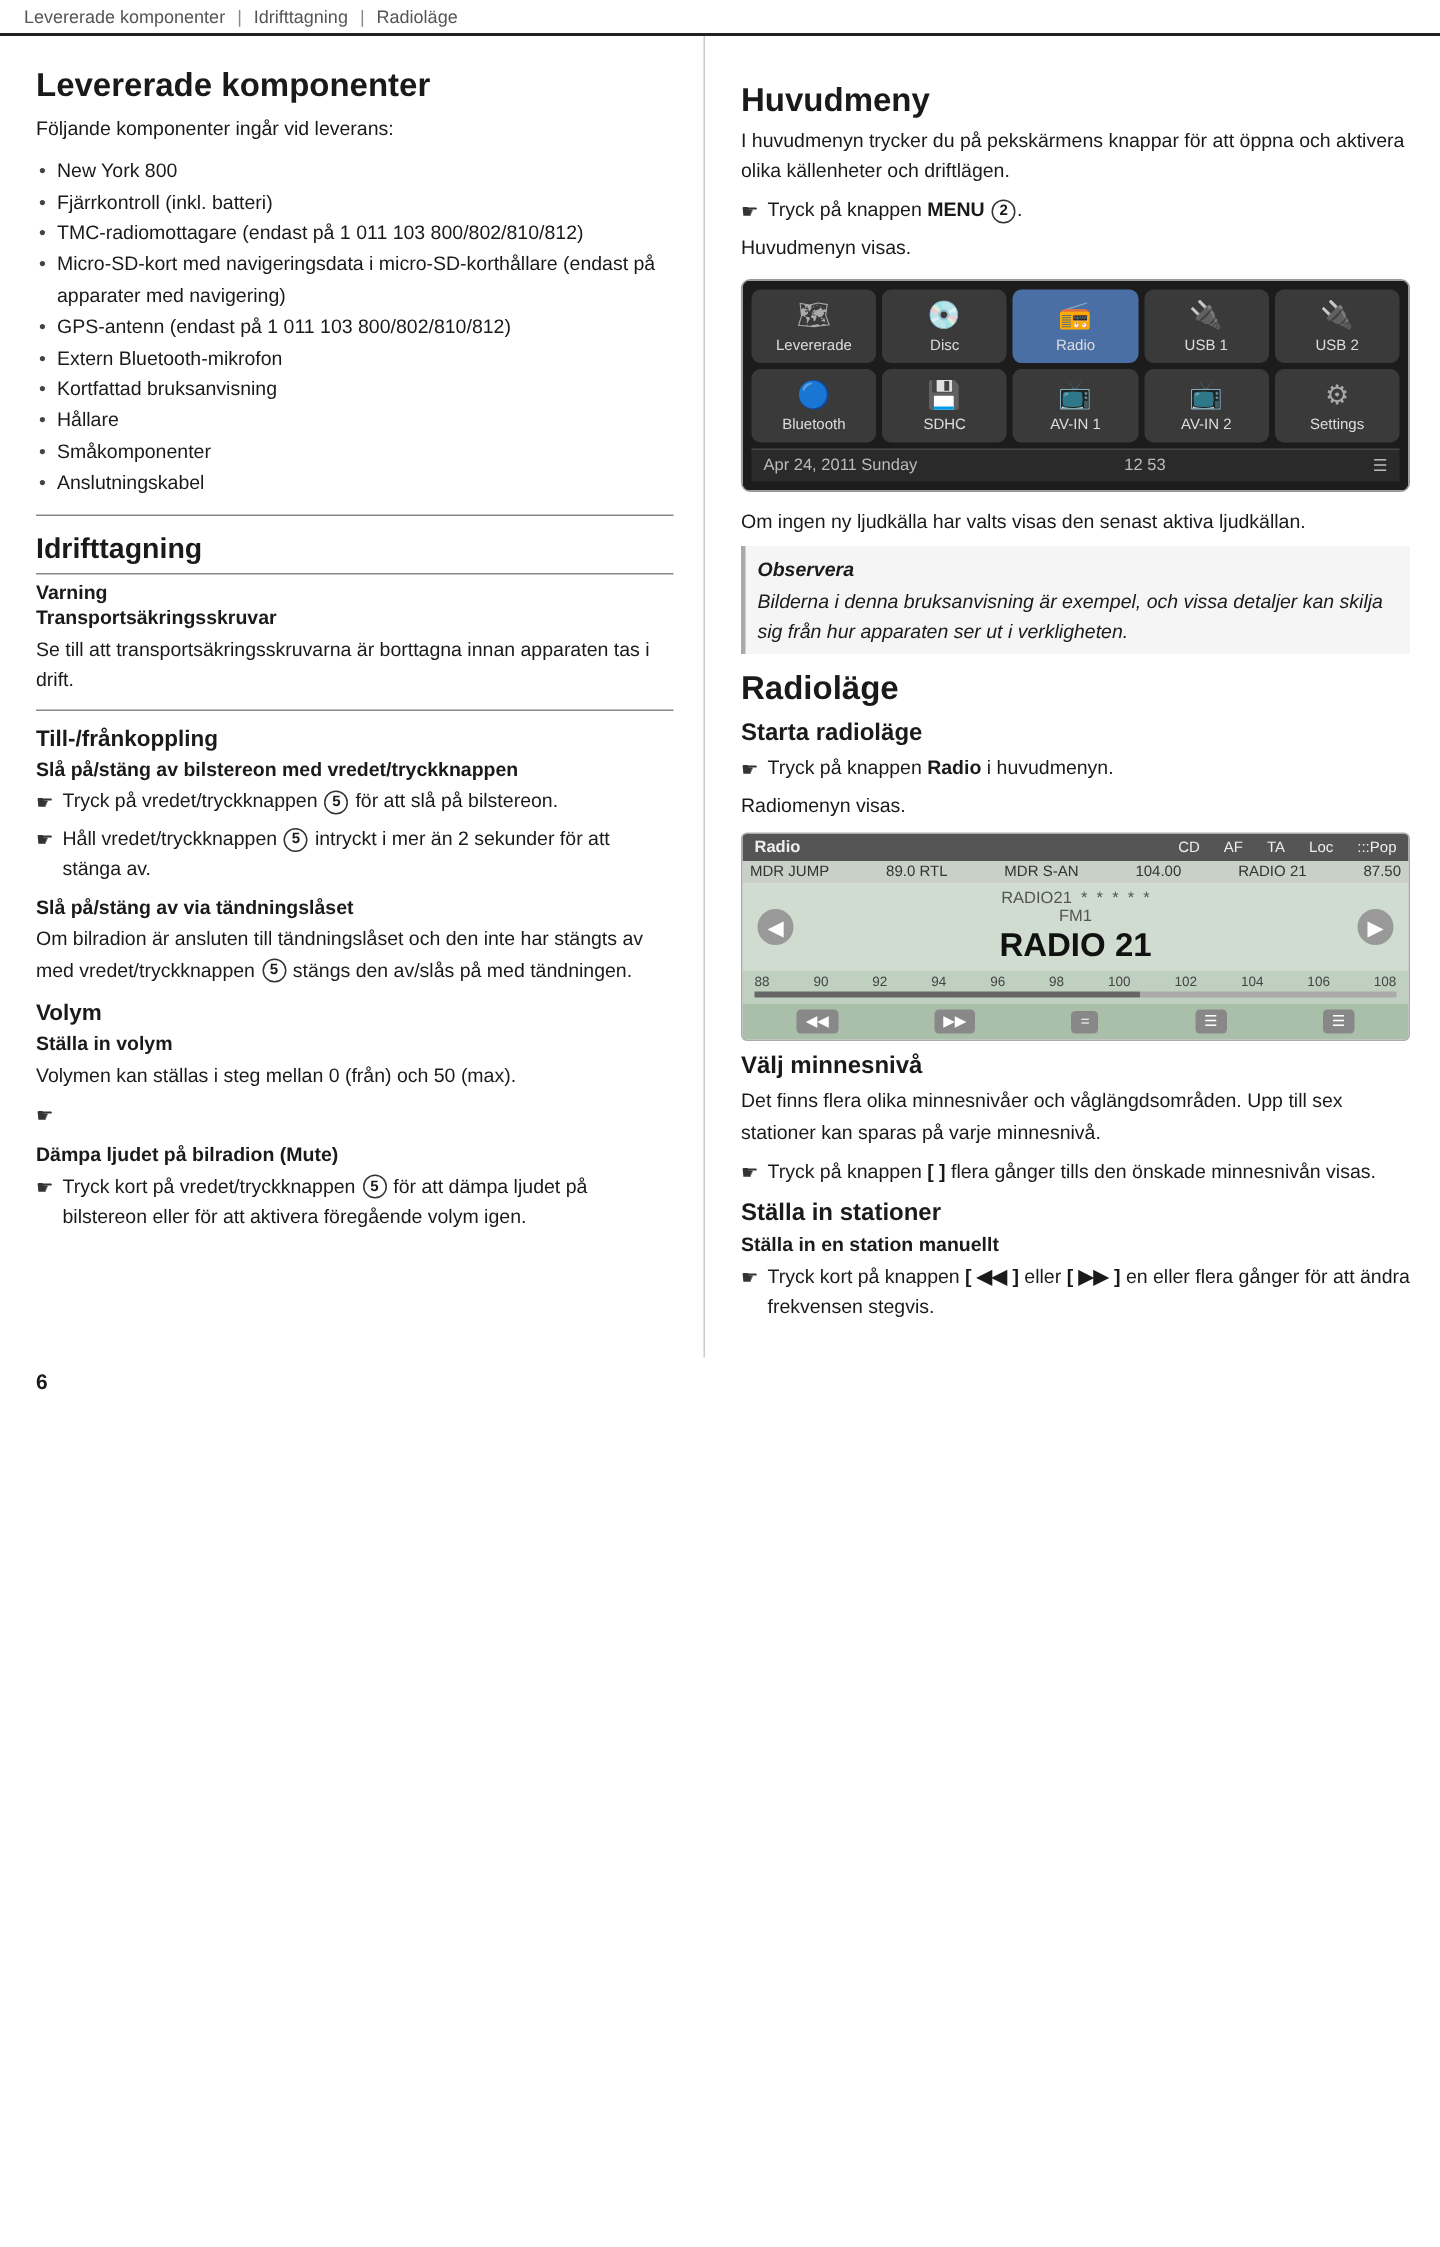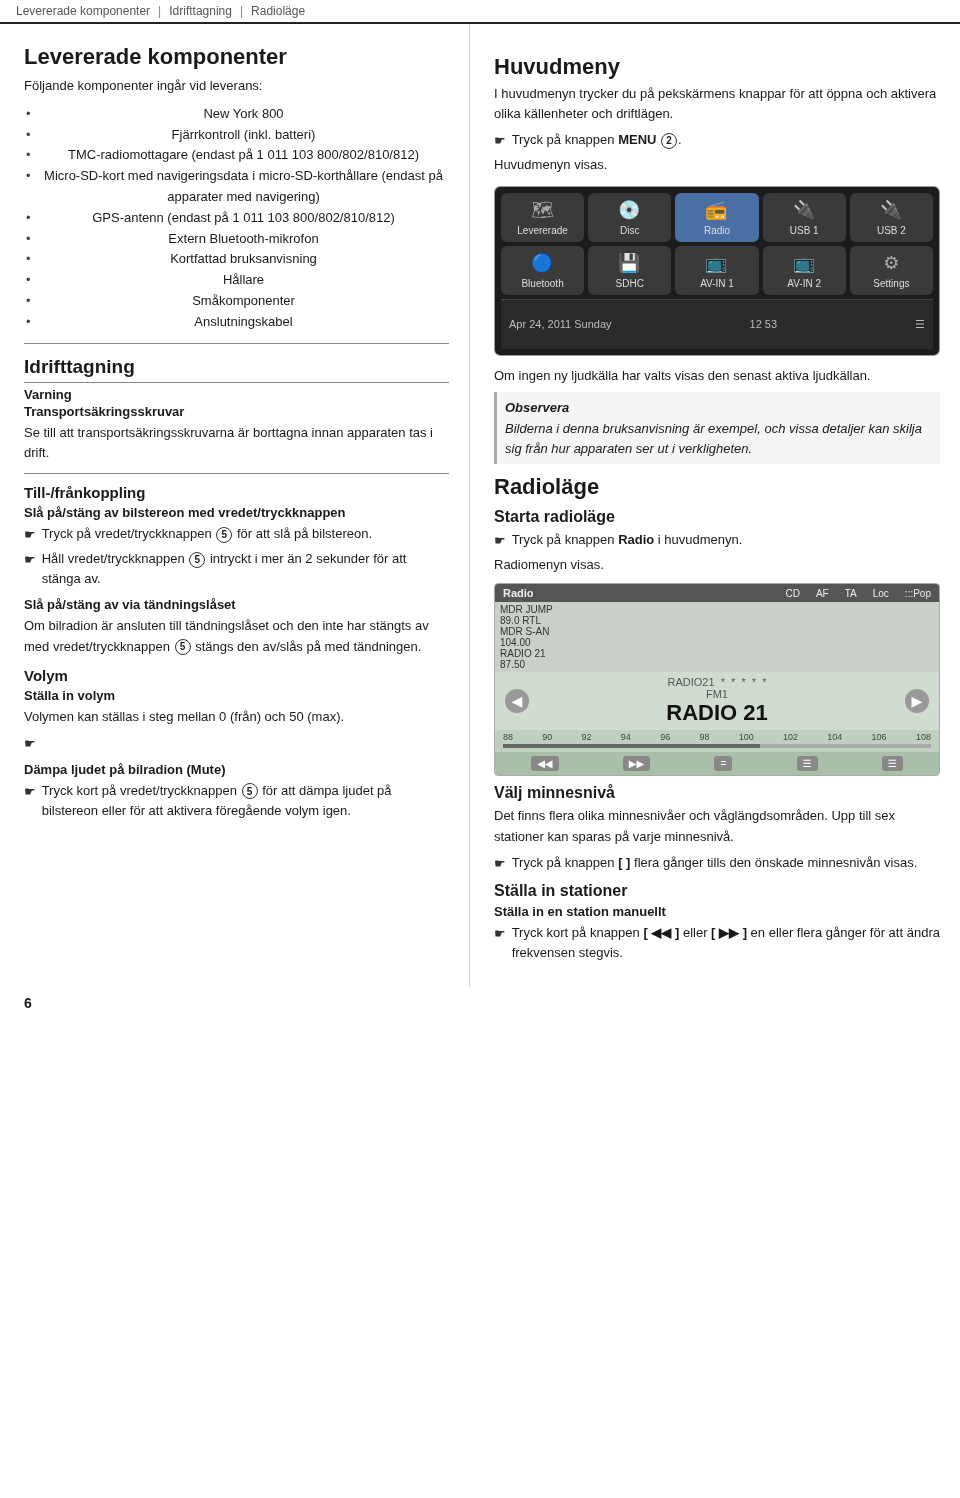--- a/index.html
+++ b/index.html
@@ -51,21 +51,20 @@
       font-size: 13px;
       margin-bottom: 8px;
       line-height: 1.5;
     }
 
     
     .bullet-list {
       list-style: none;
       margin: 0 0 10px 0;
       padding: 0;
-      text-align: center;
     }
     .bullet-list li {
       padding-left: 14px;
       position: relative;
       line-height: 1.6;
       font-size: 13px;
     }
     .bullet-list li::before {
       content: '•';
       position: absolute;
@@ -183,21 +182,21 @@
       color: #aaa;
     }
     .menu-cell.active-cell {
       background: #4a6fa5;
     }
     .menu-bottom-bar {
       background: #2a2a2a;
       display: flex;
       justify-content: space-between;
       align-items: center;
-      padding: 18px 8px;
+      padding: 4px 8px;
       color: #bbb;
       font-size: 11px;
       border-top: 1px solid #444;
     }
 
     
     .radio-screen {
       background: #e8e8e8;
       border: 1px solid #aaa;
       border-radius: 4px;
@@ -215,26 +214,25 @@
     }
     .radio-top-bar .radio-label { font-weight: bold; }
     .radio-controls {
       display: flex;
       gap: 16px;
       font-size: 10px;
     }
     .radio-freq-bar {
       background: #c8d0c8;
       display: flex;
-      align-items: flex-start;
+      align-items: center;
       justify-content: space-between;
       padding: 2px 5px;
       font-size: 10px;
       color: #333;
-      flex-direction: column;
     }
     .radio-station-display {
       background: #d0dcd0;
       display: flex;
       align-items: center;
       justify-content: space-between;
       padding: 4px 10px;
       font-size: 11px;
       color: #222;
     }

